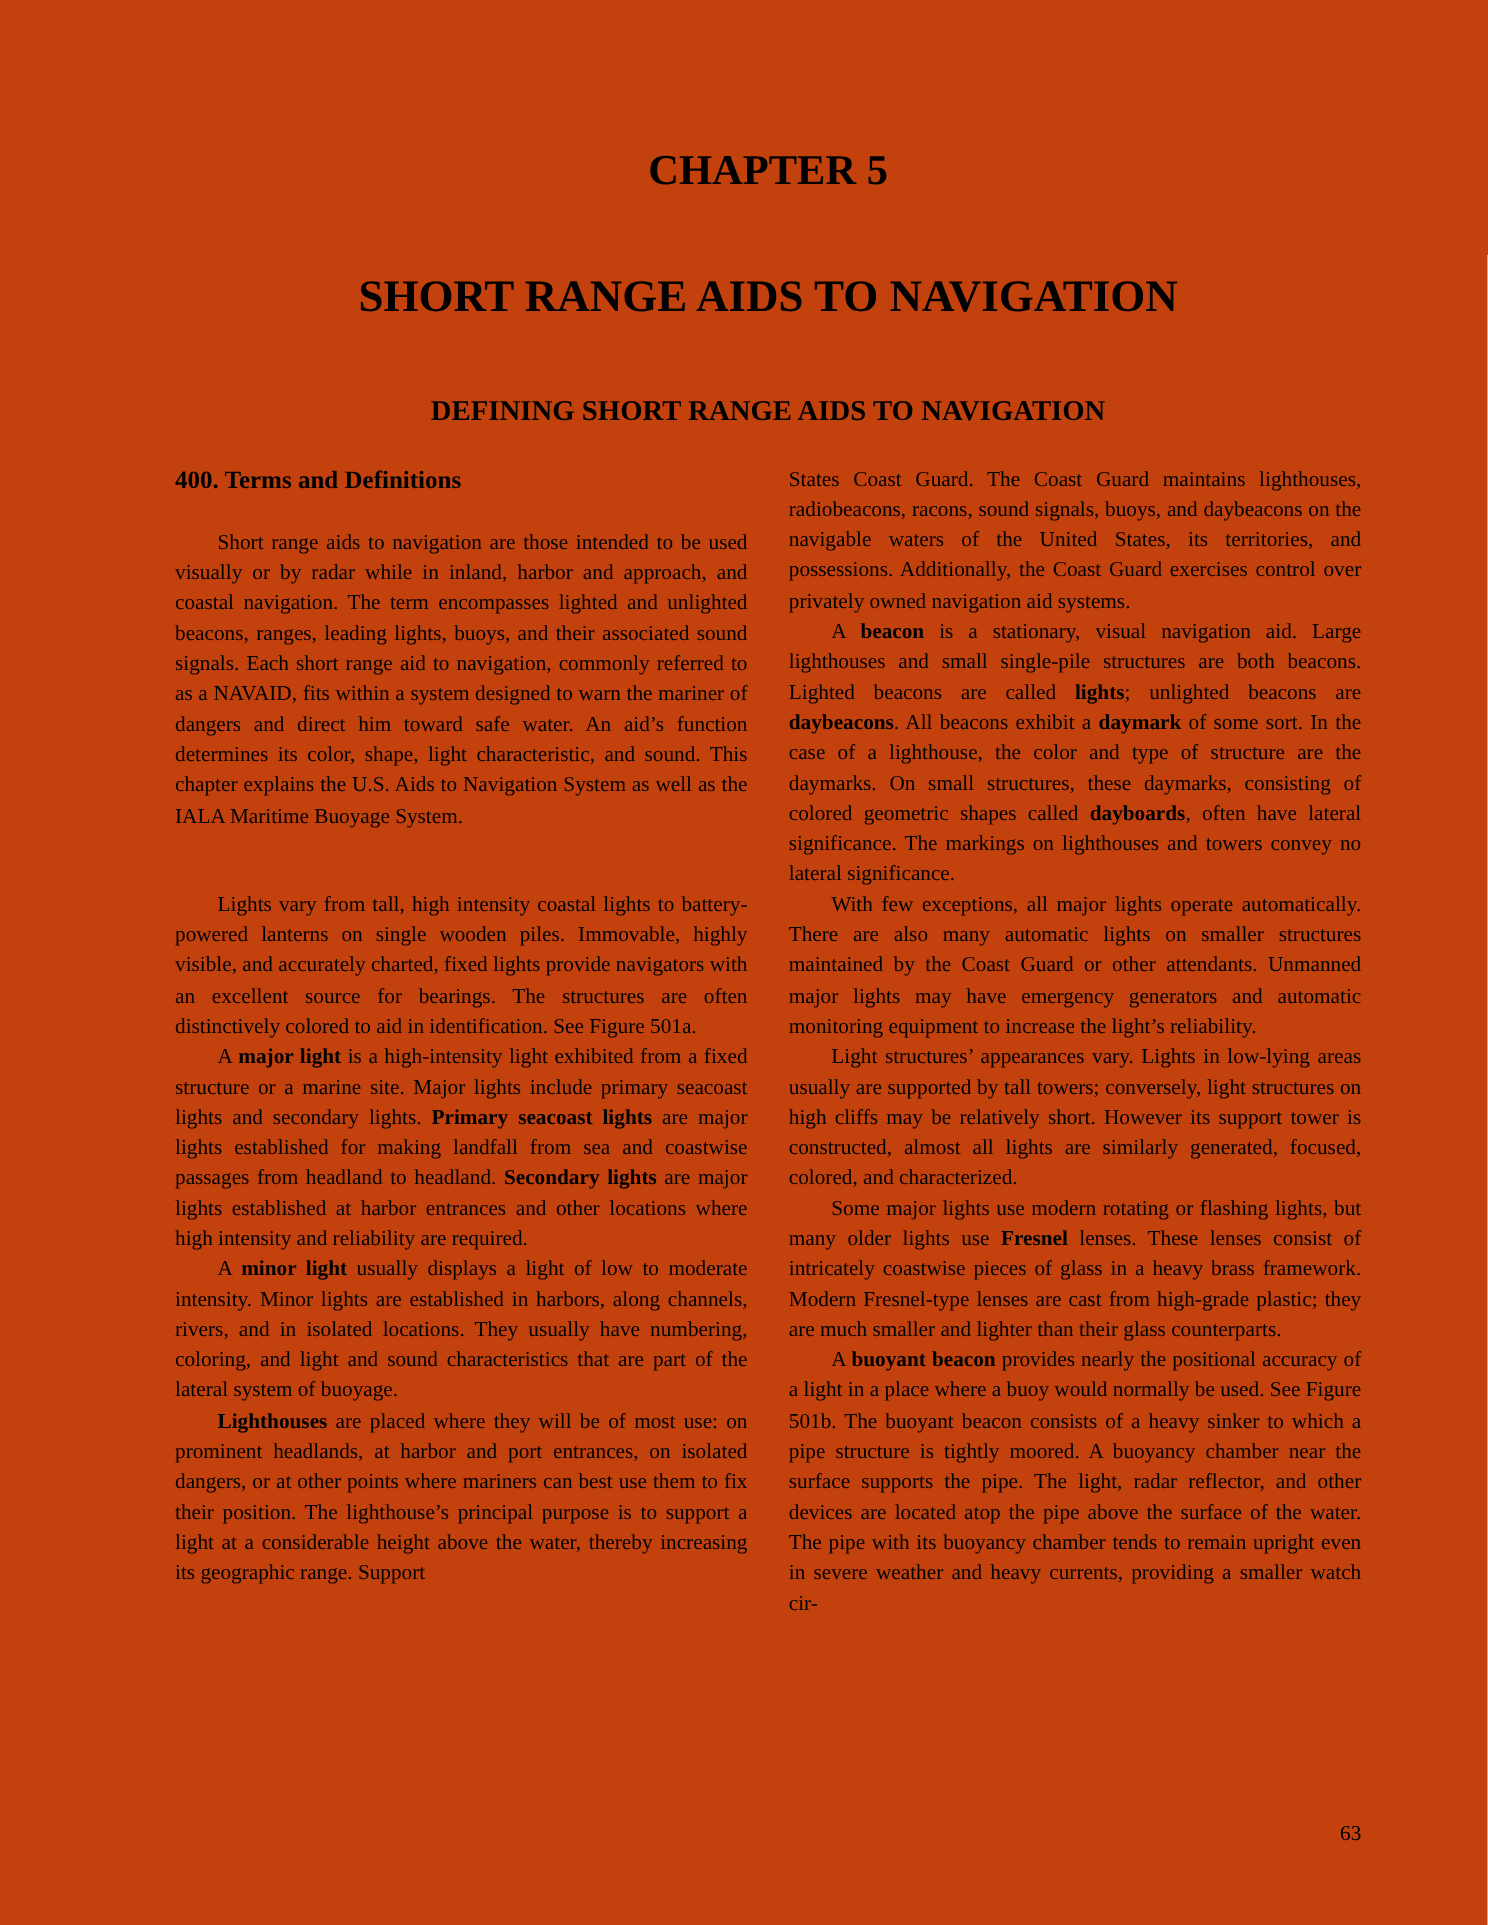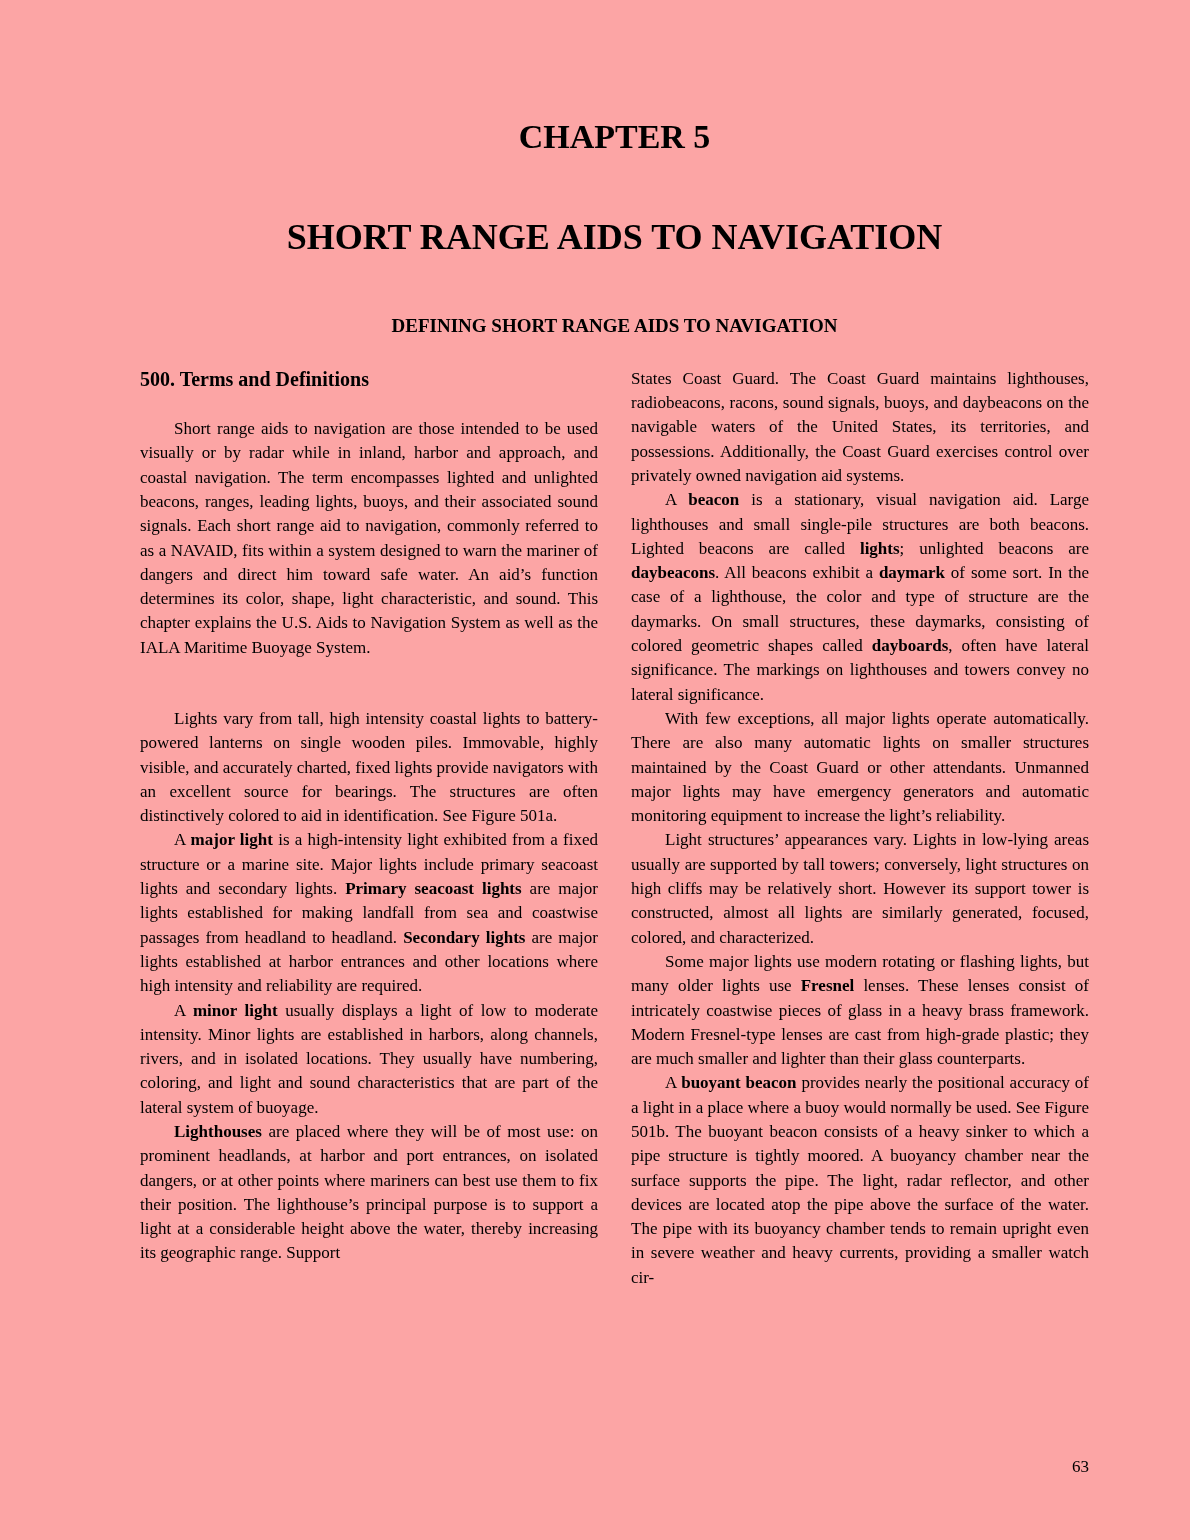--- a/index.html
+++ b/index.html
@@ -7,34 +7,34 @@
     width:1190px; height:1540px;
     color:#000;
     font-family:"Liberation Serif","DejaVu Serif",serif;
   }
   .page {
     position:relative;
     width:1190px; height:1540px;
     padding:0 101px 0 140px;
     box-sizing:border-box;
     overflow:hidden;
-    background:#fca5a5;
+    background:#c2410c;
   }
   .chapter-label {
     margin:117px 0 0 0;
     font-size:34px; line-height:1.2; font-weight:bold;
     text-align:center;
   }
   .chapter-title {
     margin:58px 0 0 0;
     font-size:36px; line-height:1.2; font-weight:bold;
     text-align:center;
   }
   .section-heading {
-    font-size:19px; line-height:1.2; font-weight:bold;
+    font-size:23px; line-height:1.2; font-weight:bold;
     text-align:center;
     margin:56px 0 29px 0;
   }
   .section-fixed .section-heading { margin:14px 0 31px 0; }
   .columns { display:flex; gap:33px; }
   .col {
     width:458px;
     font-size:17px; line-height:24.3px;
     text-align:justify;
   }
@@ -56,21 +56,21 @@
 <div class="page">
 
   <h1 class="chapter-label">CHAPTER 5</h1>
 
   <h2 class="chapter-title">SHORT RANGE AIDS TO NAVIGATION</h2>
 
   <section class="section-defining">
     <h3 class="section-heading">DEFINING SHORT RANGE AIDS TO NAVIGATION</h3>
     <div class="columns">
       <div class="col">
-          <h4 class="subheading">500. Terms and Definitions</h4>
+          <h4 class="subheading">400. Terms and Definitions</h4>
           <p><span>Short range aids to navigation are those intended to be used visually or by radar while in inland, harbor and approach, and coastal navigation. The term encompasses lighted and unlighted beacons, ranges, leading lights, buoys, and their associated sound signals. Each short range aid to navigation, commonly referred to as a NAVAID, fits within a system designed to warn the mariner of dangers and direct him toward safe water. An aid’s function determines its color, shape, light characteristic, and sound. This chapter explains the U.S. Aids to Navigation System as well as the IALA Maritime Buoyage System.</span></p>
         </div>
       <div class="col">
           <p class="noindent"><span>States Coast Guard. The Coast Guard maintains lighthouses, radiobeacons, racons, sound signals, buoys, and daybeacons on the navigable waters of the United States, its territories, and possessions. Additionally, the Coast Guard exercises control over privately owned navigation aid systems.</span></p>
           <p><span>A </span><b>beacon</b><span> is a stationary, visual navigation aid. Large lighthouses and small single-pile structures are both beacons. Lighted beacons are called </span><b>lights</b><span>; unlighted beacons are </span><b>daybeacons</b><span>. All beacons exhibit a </span><b>daymark</b><span> of some sort. In the case of a lighthouse, the color and type of structure are the daymarks. On small structures, these daymarks, consisting of colored geometric shapes called </span><b>dayboards</b><span>, often have lateral significance. The markings on lighthouses and towers convey no lateral significance.</span></p>
         </div>
     </div>
   </section>
 
   <section class="section-fixed">

